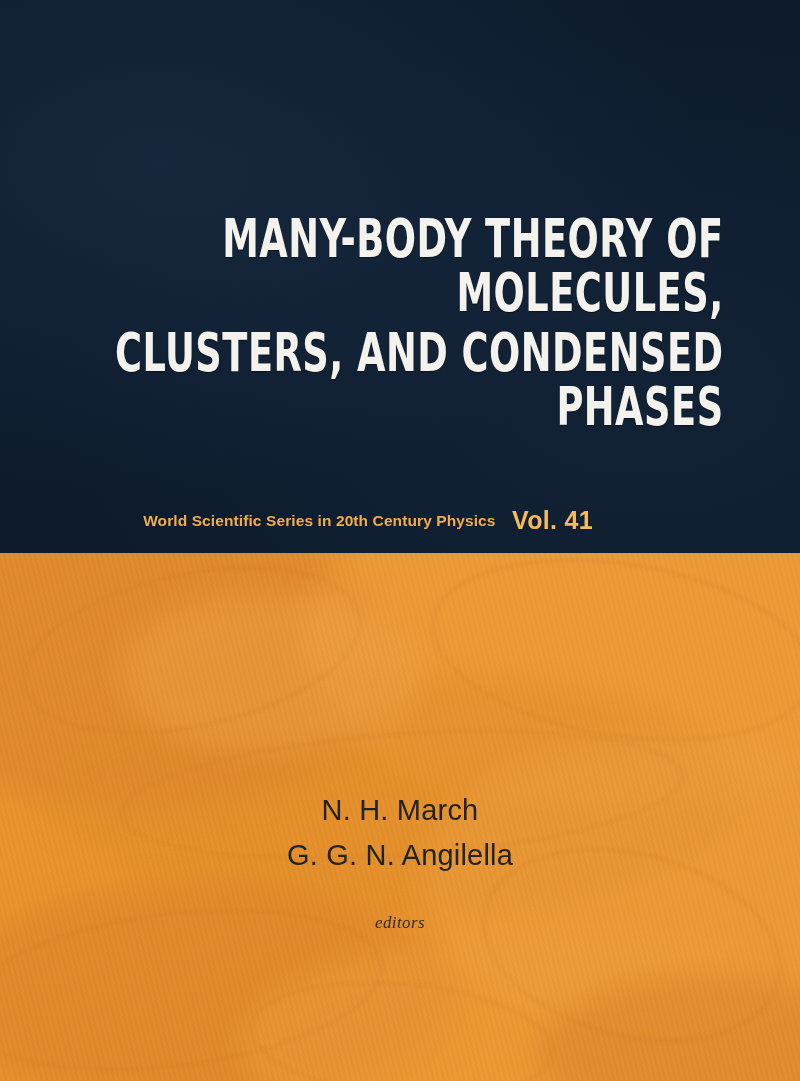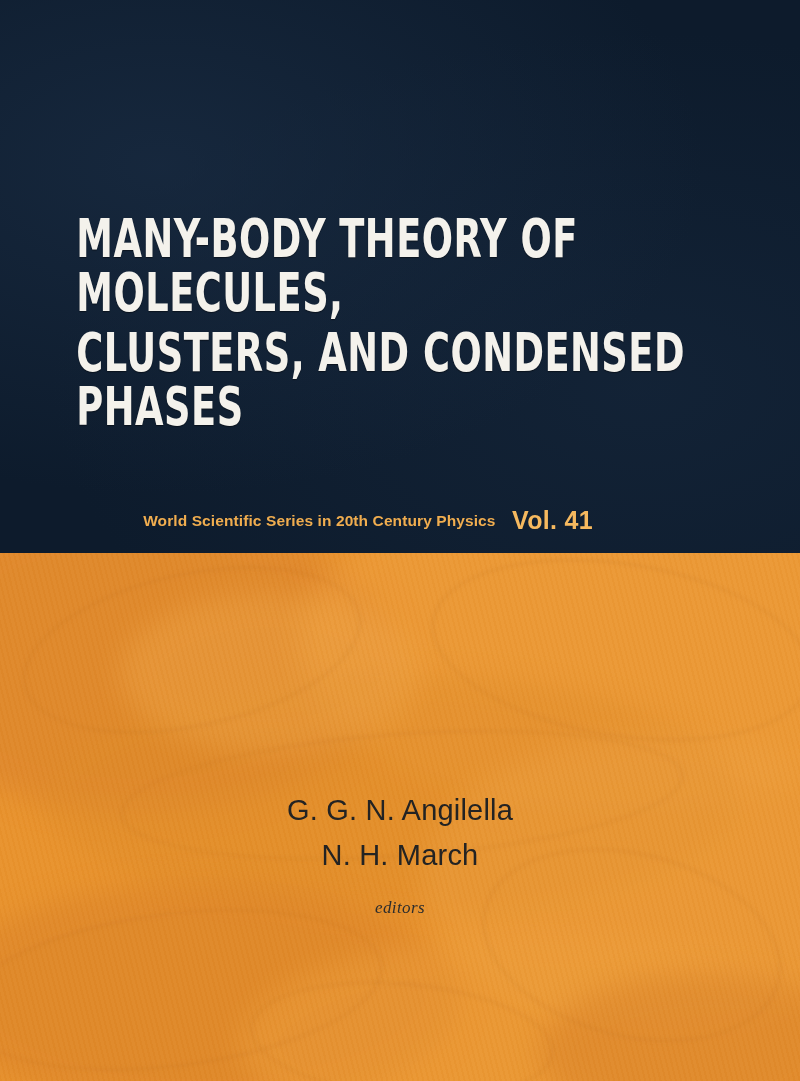--- a/index.html
+++ b/index.html
@@ -27,21 +27,21 @@
     background: #0d1b2c;
     background-image:
       radial-gradient(ellipse at 20% 30%, rgba(30,50,75,0.55) 0%, rgba(13,27,44,0) 60%),
       radial-gradient(ellipse at 80% 70%, rgba(24,42,64,0.5) 0%, rgba(13,27,44,0) 65%);
   }
   .title-block {
     position: absolute;
     left: 0;
     top: 212px;
     width: 800px;
-    text-align: left;
+    text-align: right;
     padding: 0 52px;
     box-sizing: border-box;
   }
   .title-line {
     display: block;
     color: #f4f2ec;
     font-family: "DejaVu Sans Condensed", "Liberation Sans Narrow", "Liberation Sans", sans-serif;
     font-weight: bold;
     font-size: 44px;
     line-height: 1.0;
@@ -136,21 +136,21 @@
   .editor-name {
     display: block;
     color: #232323;
     font-family: "Liberation Sans", sans-serif;
     font-size: 29px;
     line-height: 1.55;
     letter-spacing: 0.2px;
   }
   .editors-role {
     display: block;
-    margin-top: 20px;
+    margin-top: 35px;
     color: #2d2d2d;
     font-family: "Liberation Serif", serif;
     font-style: italic;
     font-size: 17px;
     letter-spacing: 0.4px;
   }
 </style>
 </head>
 <body>
 
@@ -181,19 +181,19 @@
     <div class="tex t8"></div>
     <div class="swirl s1"></div>
     <div class="swirl s2"></div>
     <div class="swirl s3"></div>
     <div class="swirl s4"></div>
     <div class="swirl s5"></div>
     <div class="swirl s6"></div>
     <div class="grain"></div>
 
     <div class="editors">
+      <span class="editor-name">N. H. March</span>
       <span class="editor-name">G. G. N. Angilella</span>
-      <span class="editor-name">N. H. March</span>
       <span class="editors-role">editors</span>
     </div>
   </div>
 
 </div>
 
 </body></html>

